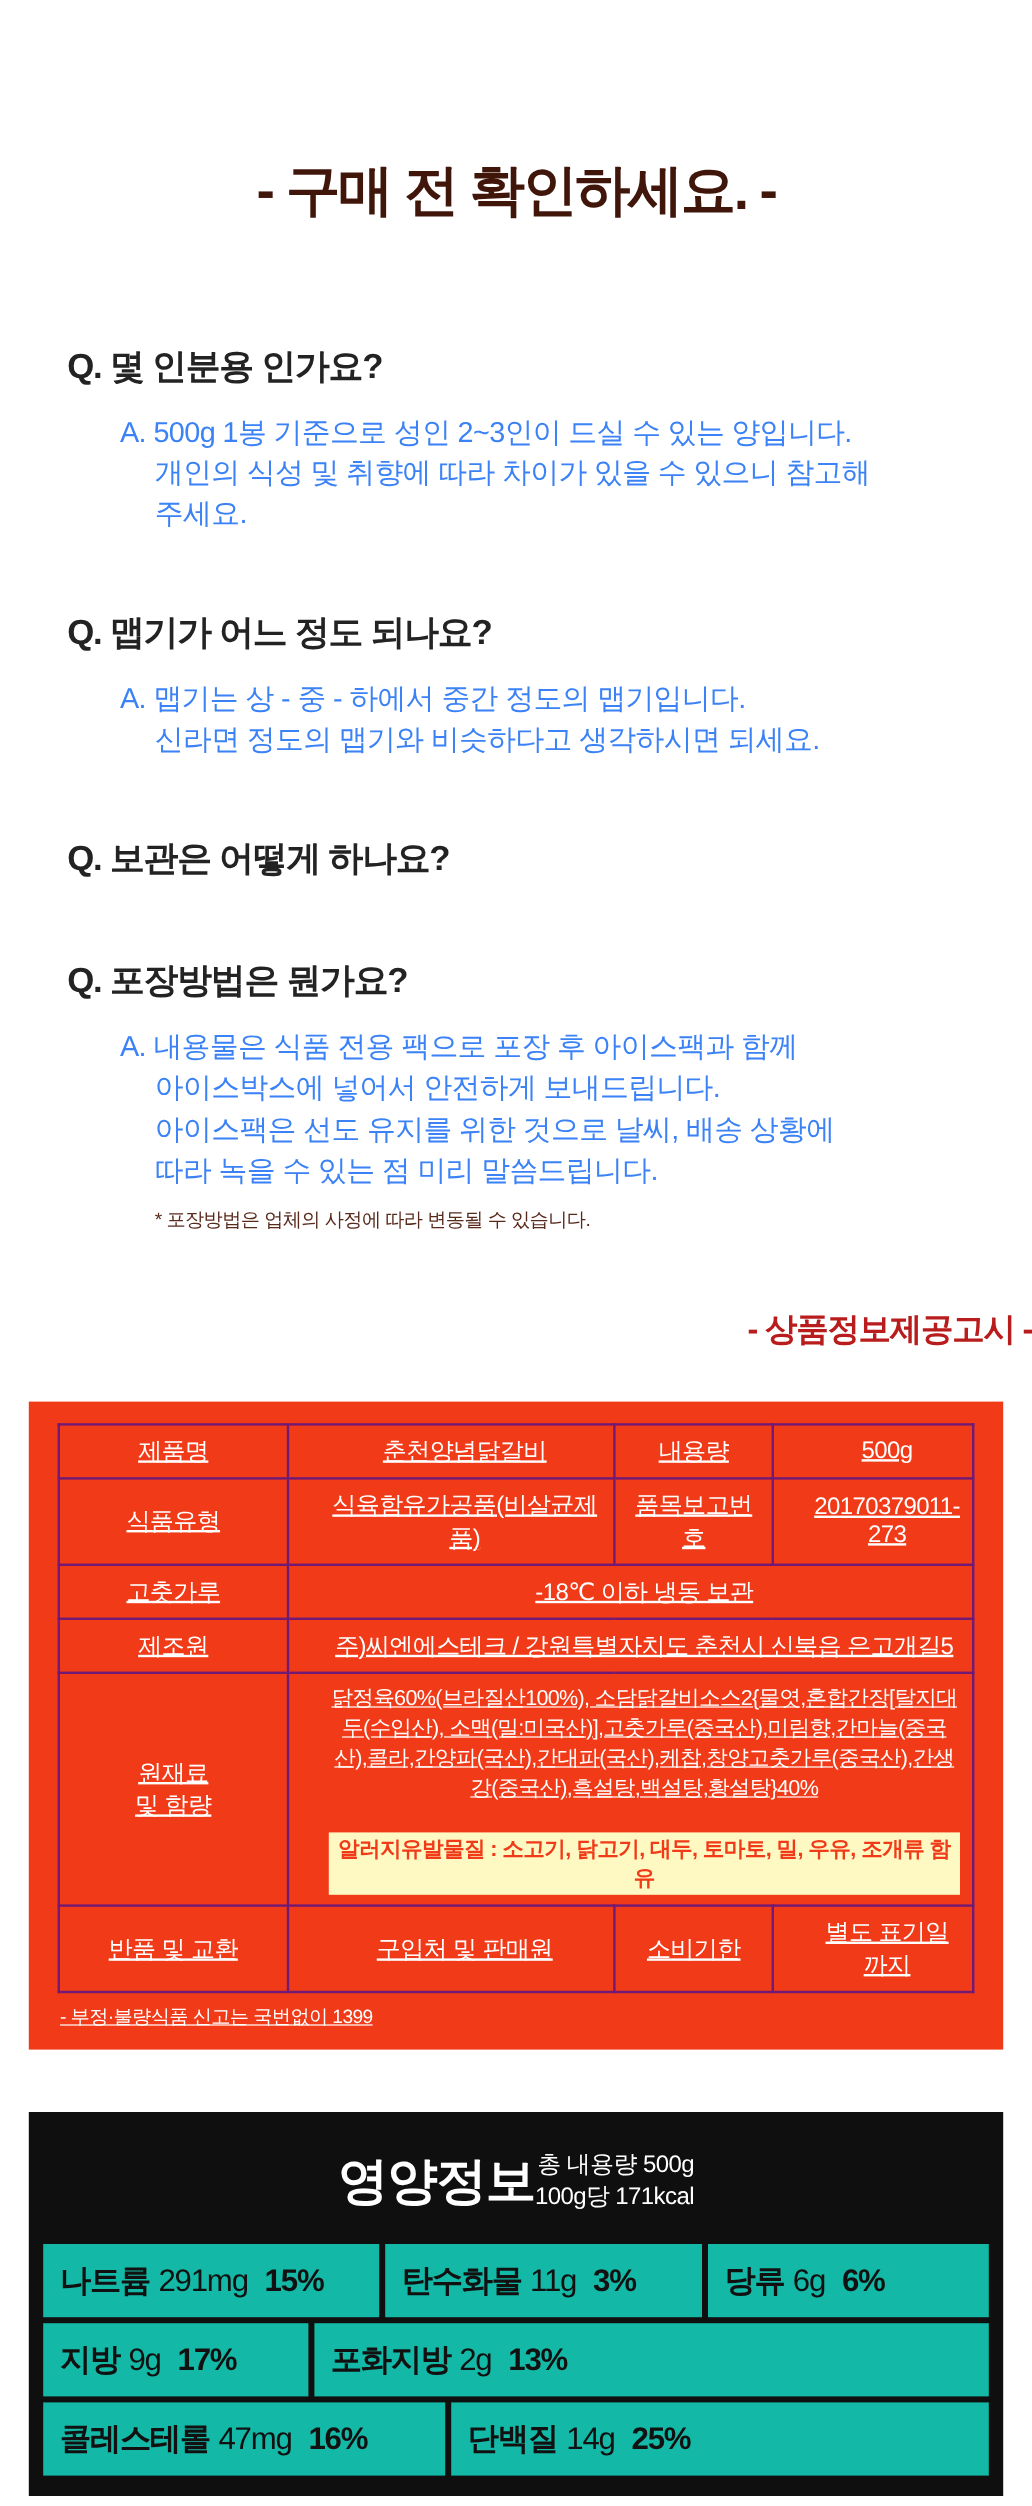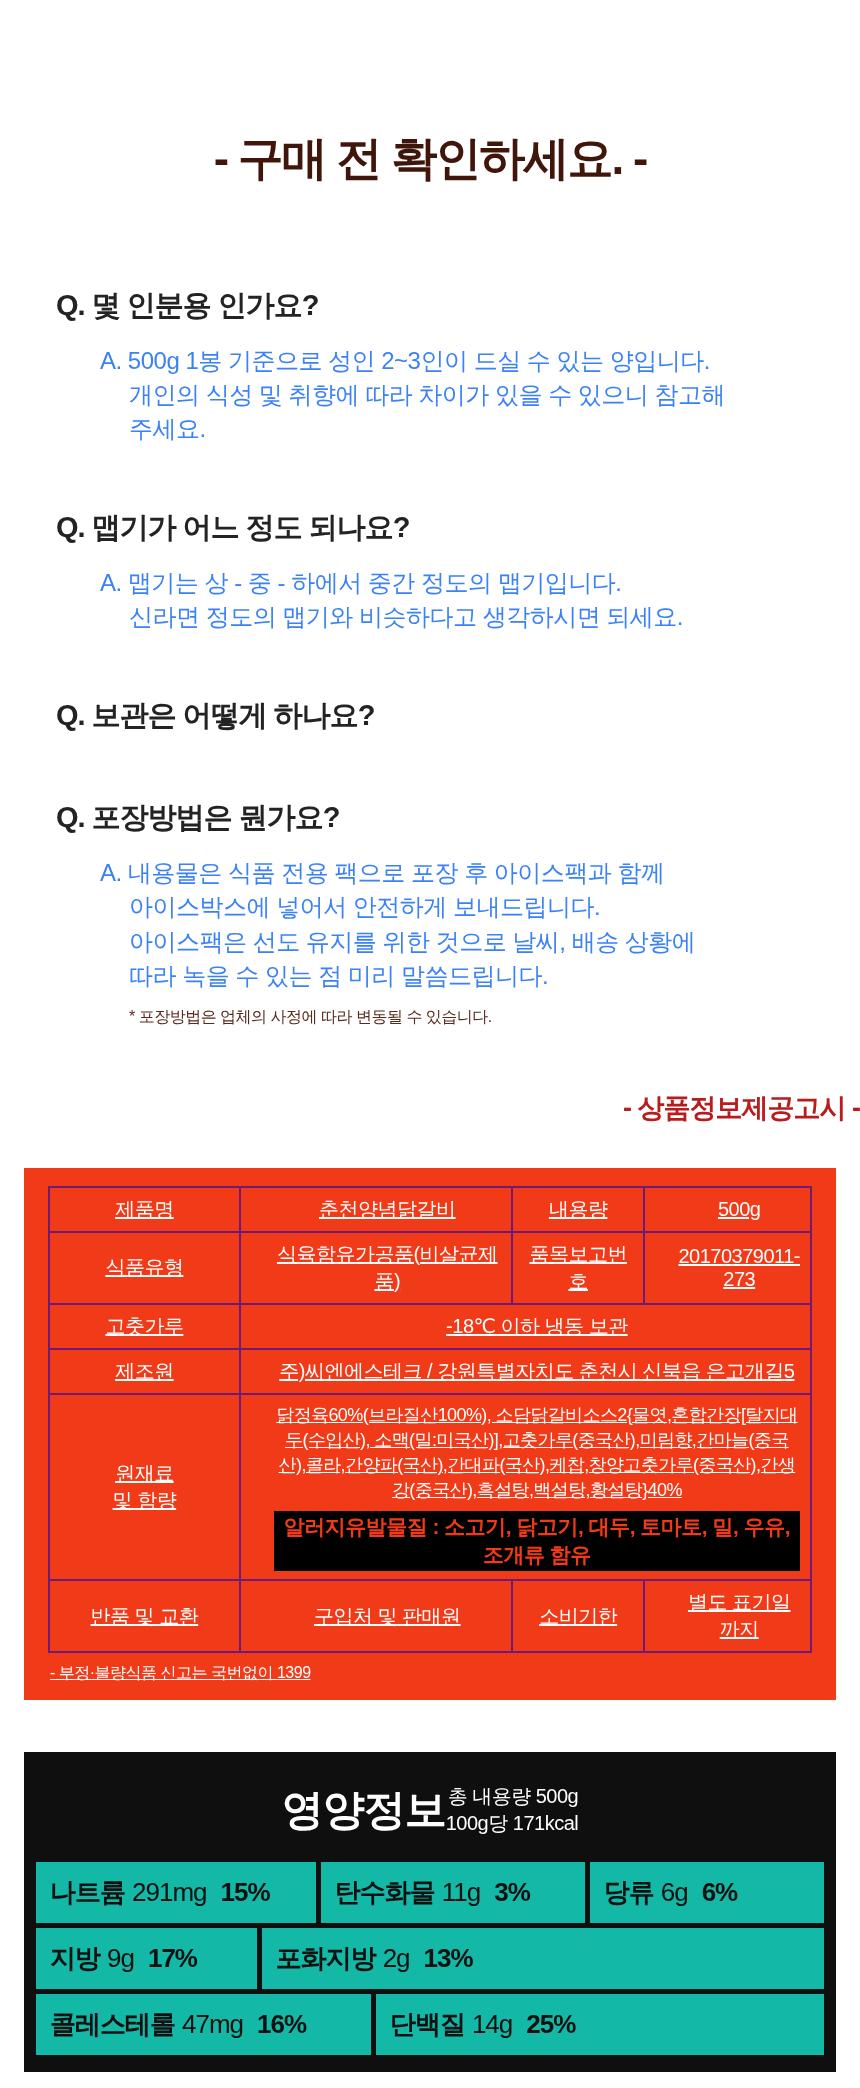--- a/index.html
+++ b/index.html
@@ -53,23 +53,23 @@
     border:2px solid #fff;
   }
   .info-table td {
     border:2px solid #701a75; font-size:20px; letter-spacing:-0.5px;
     padding:8px 10px; vertical-align:middle;text-decoration:underline;
   }
   .info-table td.lbl { text-align:center; white-space:pre-line; }
   .info-table td.val { text-align:center; padding-left:33px; }
   .ingredients { font-size:18px; line-height:1.4; letter-spacing:-0.6px; }
   .allergy {
-    display:inline-block; background:#000000; color:#f13a18;
-    font-size:21px; font-weight:700; letter-spacing:-0.5px;
-    padding:2px 6px; margin-top:8px;
+    display:inline-block; background:#fef9c3; color:#f13a18;
+    font-size:18px; font-weight:700; letter-spacing:-0.5px;
+    padding:2px 6px; margin-top:24px;
   }
   .report-note { font-size:16px; letter-spacing:-0.5px; margin:10px 0 4px 2px;text-decoration:underline; }
 
   
   .nutri-box {
     margin:52px 24px 0 24px; background:#0f0f0f; padding:12px;
   }
   .nutri-head {
     display:flex; justify-content:center; align-items:center;
     padding:18px 10px 24px 10px; color:#fff;

